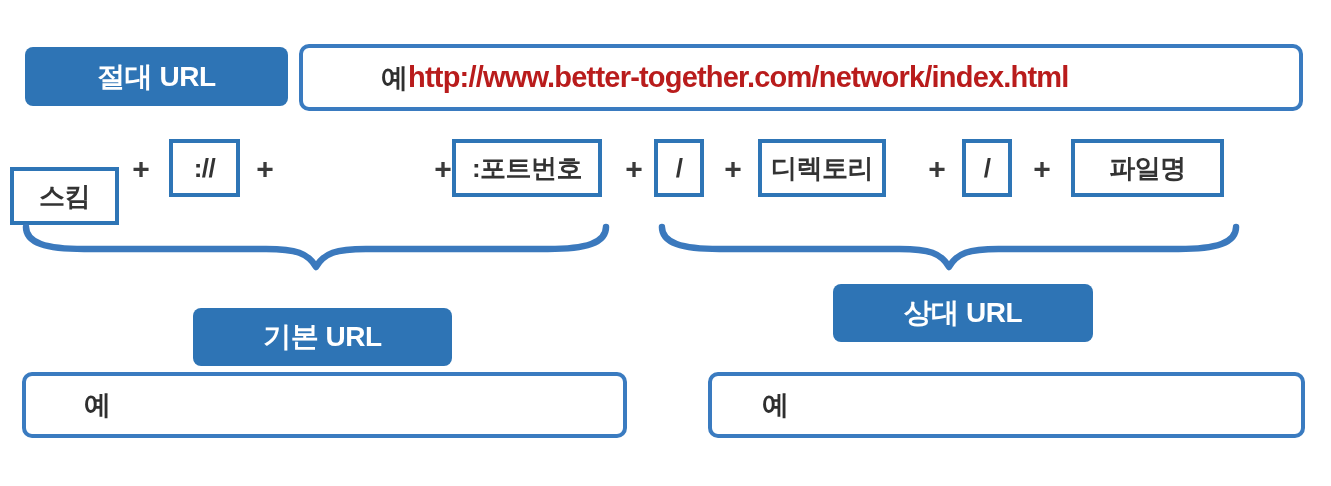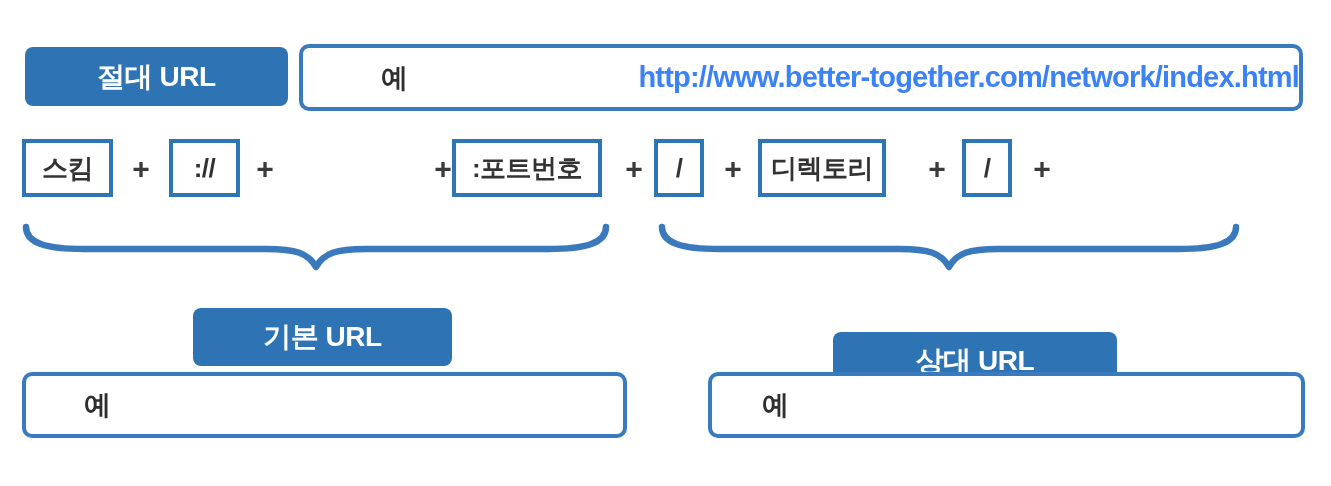--- a/index.html
+++ b/index.html
@@ -34,24 +34,24 @@
     box-sizing: border-box;
   }
   .example-prefix {
     font-size: 27px;
     font-weight: bold;
     color: #2f2f2f;
     flex: 0 0 auto;
   }
   .example-value {
     flex: 1 1 auto;
-    text-align: right;
+    text-align: left;
     font-size: 29px;
     font-weight: bold;
-    color: #3b82f6;
+    color: #b91c1c;
     letter-spacing: -0.8px;
     white-space: nowrap;
   }
   .part-box {
     position: absolute;
     top: 139px;
     height: 58px;
     background: #ffffff;
     border: 4px solid #2E75B6;
     box-sizing: border-box;
@@ -89,49 +89,50 @@
 
   <div class="btn" style="left:25px; top:47px; width:263px; height:59px;">
     <span>절대 URL</span>
   </div>
 
   <div class="example-box" style="left:299px; top:44px; width:1004px; height:67px;">
     <span class="example-prefix" style="margin-left:78px;">예</span>
     <span class="example-value">http://www.better-together.com/network/index.html</span>
   </div>
 
-  <div class="part-box" style="left:22px;  width:91px;">스킴</div>
+  <div class="part-box" style="left:10px;  width:109px;margin-top:28px;">스킴</div>
   <div class="plus" style="left:127px;">+</div>
   <div class="part-box" style="left:169px; width:71px;">://</div>
   <div class="plus" style="left:251px;">+</div>
   <div class="plus" style="left:429px;">+</div>
   <div class="part-box" style="left:452px; width:150px;">:포트번호</div>
   <div class="plus" style="left:620px;">+</div>
   <div class="part-box" style="left:654px; width:50px;">/</div>
   <div class="plus" style="left:719px;">+</div>
   <div class="part-box" style="left:758px; width:128px;">디렉토리</div>
   <div class="plus" style="left:923px;">+</div>
   <div class="part-box" style="left:962px; width:50px;">/</div>
   <div class="plus" style="left:1028px;">+</div>
+  <div class="part-box" style="left:1071px; width:153px;">파일명</div>
 
   <div class="brace" style="left:20px; width:592px;">
     <svg viewBox="0 0 592 52" preserveAspectRatio="none">
       <path d="M6,6 C6,22 26,28 64,28 L246,28 C276,28 288,32 296,46 C304,32 316,28 346,28 L528,28 C566,28 586,22 586,6" fill="none" stroke="#3B79BD" stroke-width="6.5" stroke-linecap="round" stroke-linejoin="round"></path>
     </svg>
   </div>
   <div class="brace" style="left:656px; width:586px;">
     <svg viewBox="0 0 592 52" preserveAspectRatio="none">
       <path d="M6,6 C6,22 26,28 64,28 L246,28 C276,28 288,32 296,46 C304,32 316,28 346,28 L528,28 C566,28 586,22 586,6" fill="none" stroke="#3B79BD" stroke-width="6.5" stroke-linecap="round" stroke-linejoin="round"></path>
     </svg>
   </div>
 
   <div class="btn" style="left:193px; top:284px; width:259px; height:58px;margin-top:24px;">
     <span>기본 URL</span>
   </div>
-  <div class="btn" style="left:833px; top:284px; width:284px; height:58px;margin-top:48px;">
+  <div class="btn" style="left:833px; top:284px; width:260px; height:58px;">
     <span>상대 URL</span>
   </div>
 
   <div class="example-box" style="left:22px; top:372px; width:605px; height:66px;">
     <span class="example-prefix" style="margin-left:58px;">예</span>
   </div>
 
   <div class="example-box" style="left:708px; top:372px; width:597px; height:66px;">
     <span class="example-prefix" style="margin-left:50px;">예</span>
   </div>

